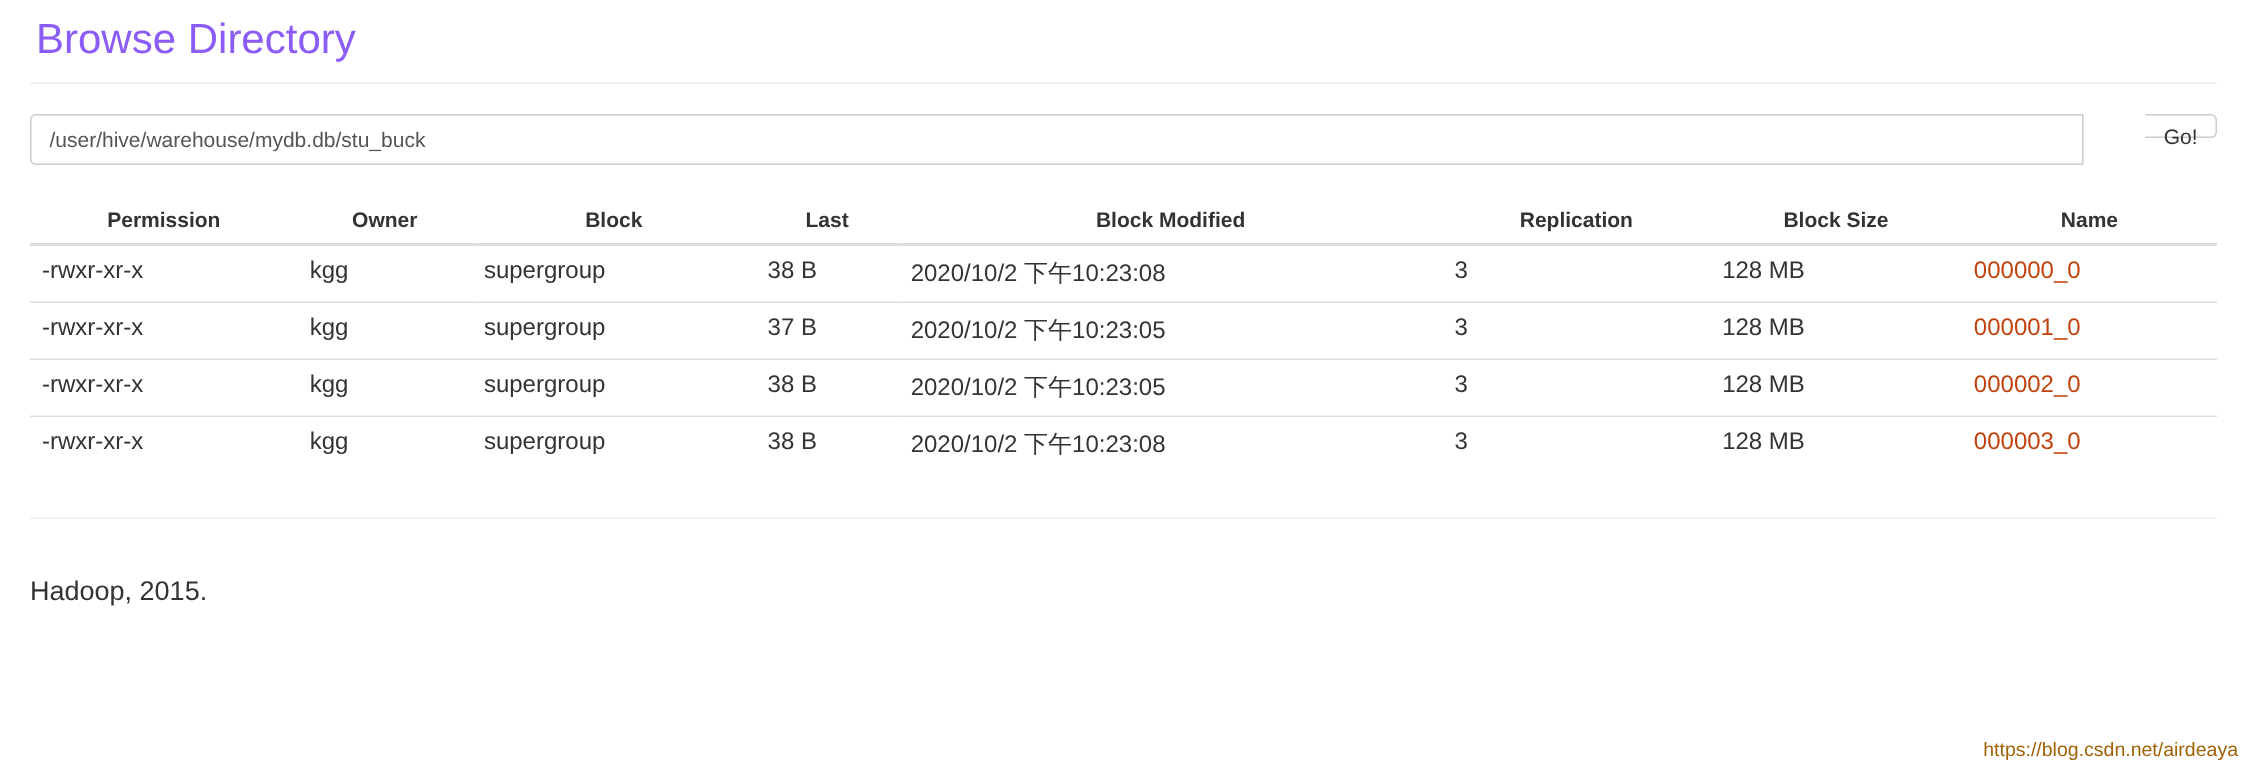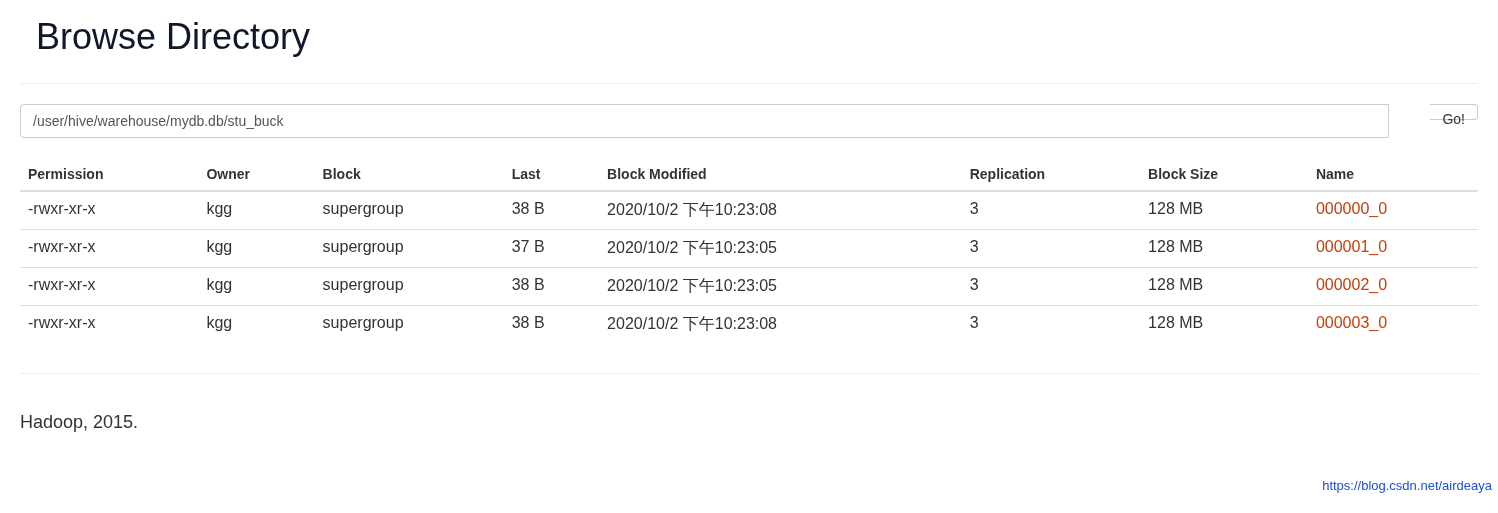--- a/index.html
+++ b/index.html
@@ -10,24 +10,24 @@
     font-size: 14px;
     color: #333;
     background: #fff;
   }
   .page-header {
     padding-bottom: 9px;
     margin: 10px 0 20px;
     border-bottom: 1px solid #eee;
   }
   .page-header h1 {
-    font-size: 36px;
+    font-size: 28px;
     font-weight: 500;
-    margin: 16px;
-    color: #0f172a;
+    margin: 4px;
+    color: #8b5cf6;
   }
   .input-group {
     display: flex;
     width: 100%;
     margin-bottom: 20px;
     gap: 41px;
   }
   .path-input {
     flex: 1;
     height: 34px;
@@ -50,21 +50,21 @@
     border-left: none;
     border-radius: 0 4px 4px 0;
     cursor: pointer;
   }
   table.listing {
     width: 100%;
     border-collapse: collapse;
     margin-bottom: 20px;
   }
   table.listing th {
-    text-align: left;
+    text-align: center;
     font-weight: 700;
     padding: 8px;
     border-bottom: 2px solid #ddd;
     font-size: 14px;
   }
   table.listing td {
     padding: 8px;
     border-top: 1px solid #ddd;
     font-size: 16px;
     vertical-align: top;
@@ -80,22 +80,22 @@
   }
   .footer {
     color: #333;
     font-size: 18px;
     margin-bottom: 20px;
     margin-top: 38px;
   }
   .watermark {
     position: fixed;
     right: 6px;
-    bottom: 20px;
-    color: #1d4ed8;
+    bottom: 6px;
+    color: #a16207;
     font-size: 13px;
     pointer-events: none;
     user-select: none;
   }
 </style>
 </head>
 <body>
 
 <div class="page-header">
   <h1>Browse Directory</h1>

